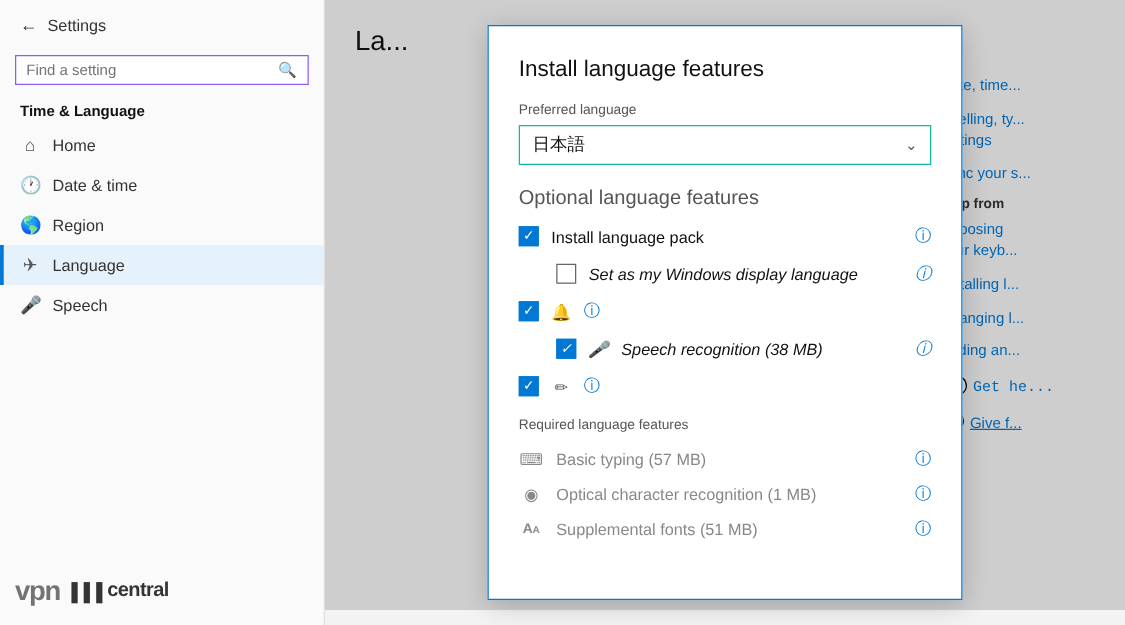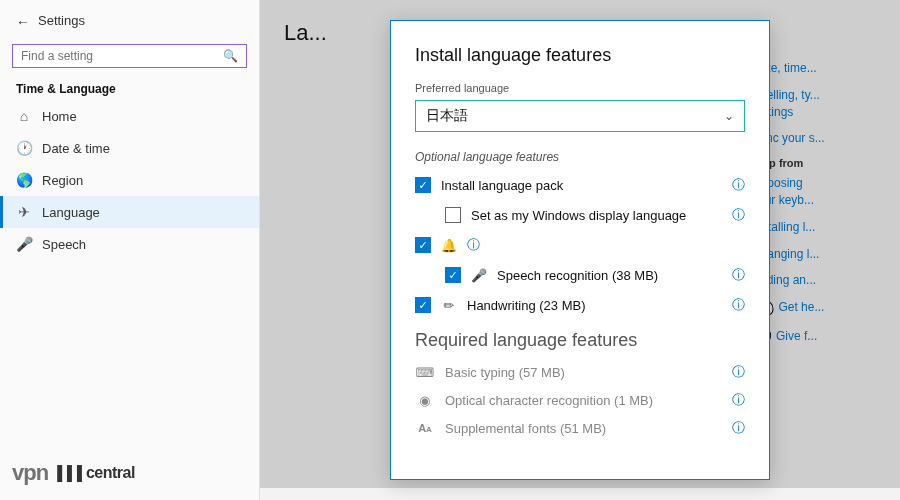--- a/index.html
+++ b/index.html
@@ -159,34 +159,34 @@
       padding: 6px 10px;
       font-size: 14px;
       color: #111;
       cursor: pointer;
       margin-bottom: 18px;
       background: #fff;
     }
     .dropdown-arrow { color: #555; font-size: 12px; }
 
     .section-heading {
-      font-size: 12px;
+      font-size: 16px;
       color: #555;
       margin-bottom: 12px;
-      font-style: italic;
     }
 
     .feature-row {
       display: flex;
       align-items: center;
       margin-bottom: 12px;
       gap: 10px;
     }
     .feature-row.indent {
       padding-left: 30px;
+      font-style: italic;
     }
     .checkbox {
       width: 16px;
       height: 16px;
       border: 1px solid #666;
       background: #fff;
       display: flex;
       align-items: center;
       justify-content: center;
       flex-shrink: 0;
@@ -215,21 +215,21 @@
       flex: 1;
     }
     .info-icon {
       color: #0078d4;
       font-size: 13px;
       cursor: pointer;
       flex-shrink: 0;
     }
 
     .required-section-heading {
-      font-size: 18px;
+      font-size: 11px;
       color: #555;
       margin: 16px 0 12px;
     }
     .required-row {
       display: flex;
       align-items: center;
       margin-bottom: 10px;
       gap: 10px;
     }
     .req-icon {
@@ -323,27 +323,27 @@
 
 <div class="right-panel">
   <a class="right-link">Date, time...</a>
   <a class="right-link">Spelling, ty...<br>settings</a>
   <a class="right-link">Sync your s...</a>
   <div style="margin: 10px 0 6px; font-size:11px; color:#333; font-weight:600;">Help from</div>
   <a class="right-link">Choosing<br>your keyb...</a>
   <a class="right-link">Installing l...</a>
   <a class="right-link">Changing l...</a>
   <a class="right-link">Adding an...</a>
-  <div style="margin-top:10px; display:flex; align-items:flex-start; gap:4px;">
+  <div style="margin-top:10px; display:flex; align-items:center; gap:4px;font-family:Liberation Mono, monospace;">
     <span style="color:#999; font-size:18px;">💬</span>
     <a class="right-link" style="margin:0;">Get he...</a>
   </div>
   <div style="display:flex; align-items:center; gap:4px; margin-top:6px;">
     <span style="color:#999; font-size:16px;">💬</span>
-    <a class="right-link" style="margin:0;">Give f...</a>
+    <a class="right-link" style="margin:0;text-decoration:underline;">Give f...</a>
   </div>
 </div>
 
 <div class="modal-overlay">
   <div class="modal">
 
     <div class="modal-title">Install language features</div>
 
     <div class="modal-sublabel">Preferred language</div>
     <div class="dropdown">
@@ -374,21 +374,20 @@
     <div class="feature-row indent">
       <div class="checkbox checked"></div>
       <span class="feature-icon">🎤</span>
       <span class="feature-label">Speech recognition (38 MB)</span>
       <span class="info-icon">ⓘ</span>
     </div>
 
     <div class="feature-row">
       <div class="checkbox checked"></div>
       <span class="feature-icon">✏</span>
-      <span class="feature-label">Handwriting (23 MB)</span>
       <span class="info-icon">ⓘ</span>
     </div>
 
     <div class="required-section-heading">Required language features</div>
 
     <div class="required-row">
       <span class="req-icon">⌨</span>
       <span class="req-label">Basic typing (57 MB)</span>
       <span class="info-icon">ⓘ</span>
     </div>

